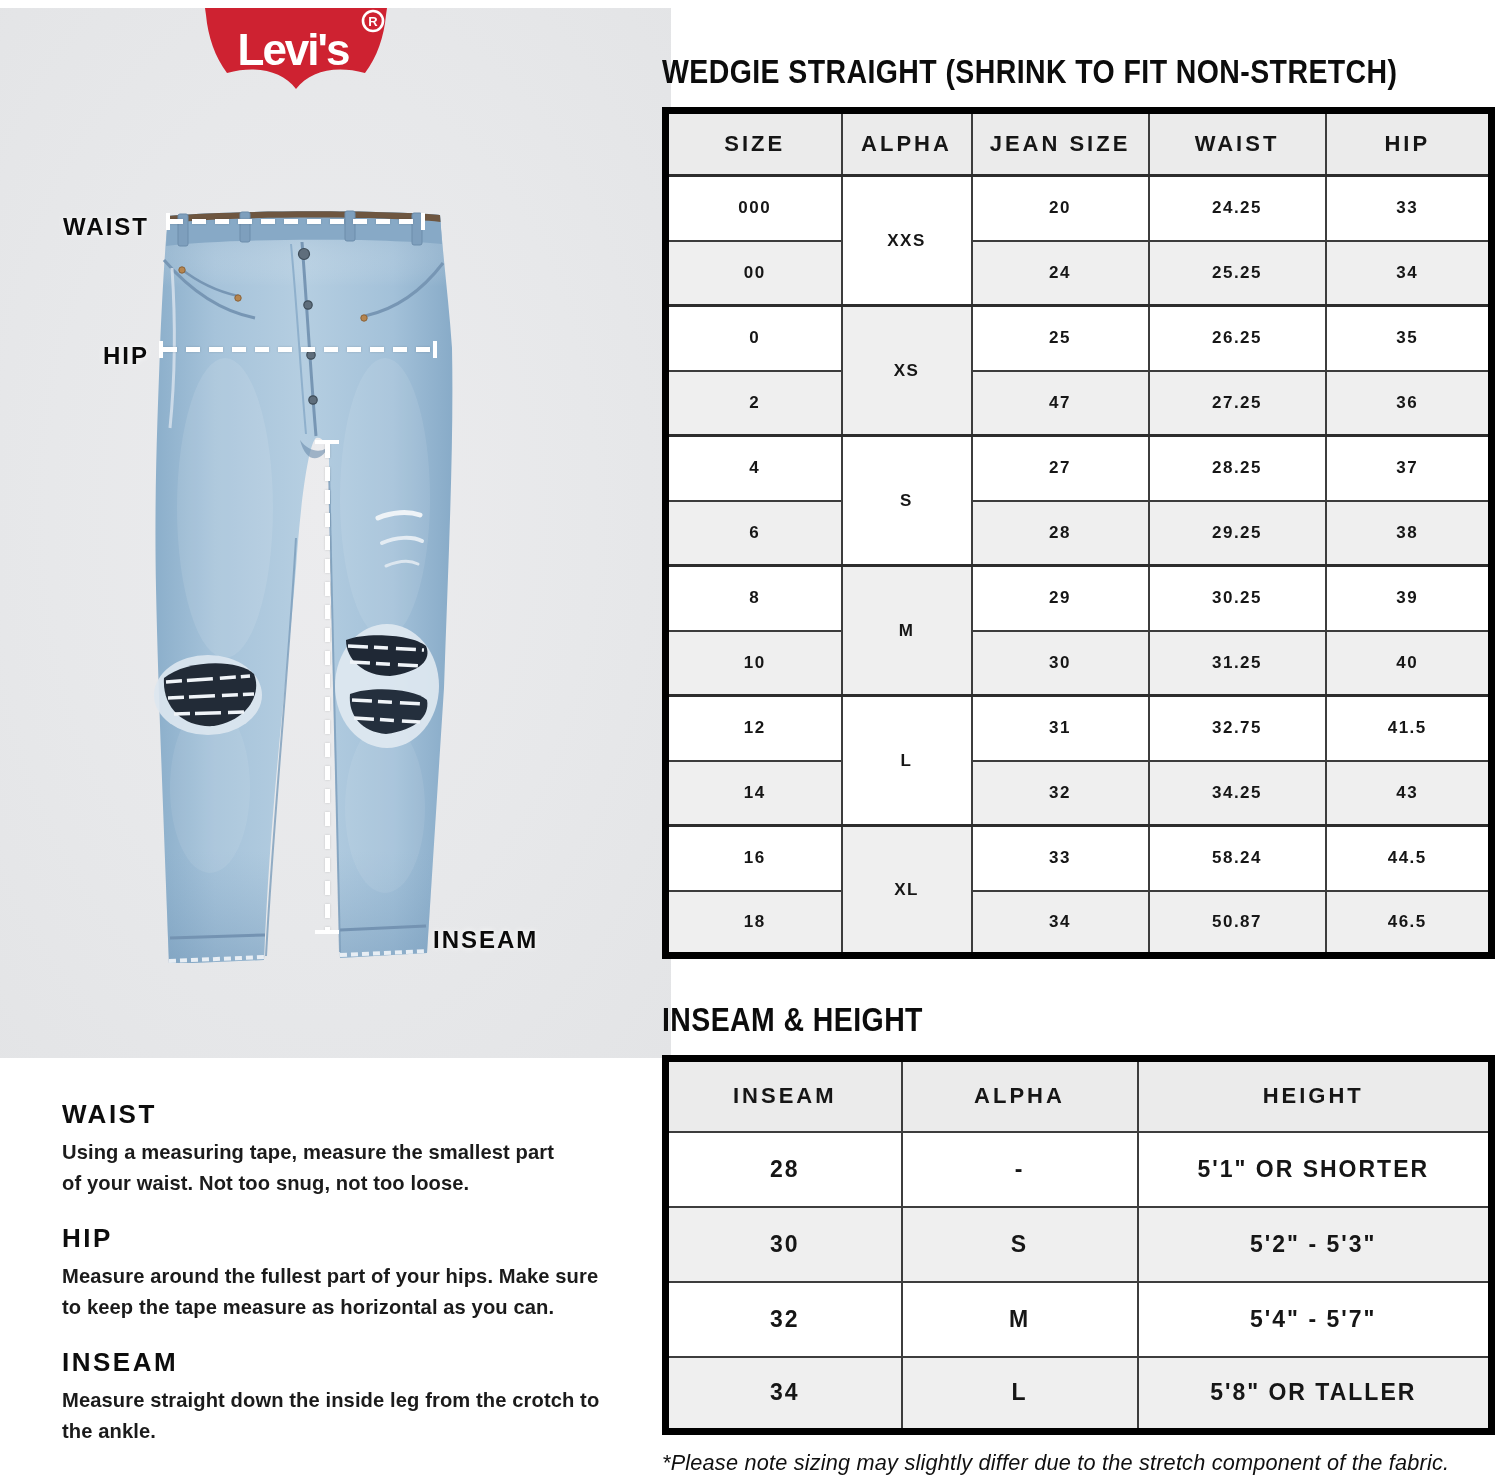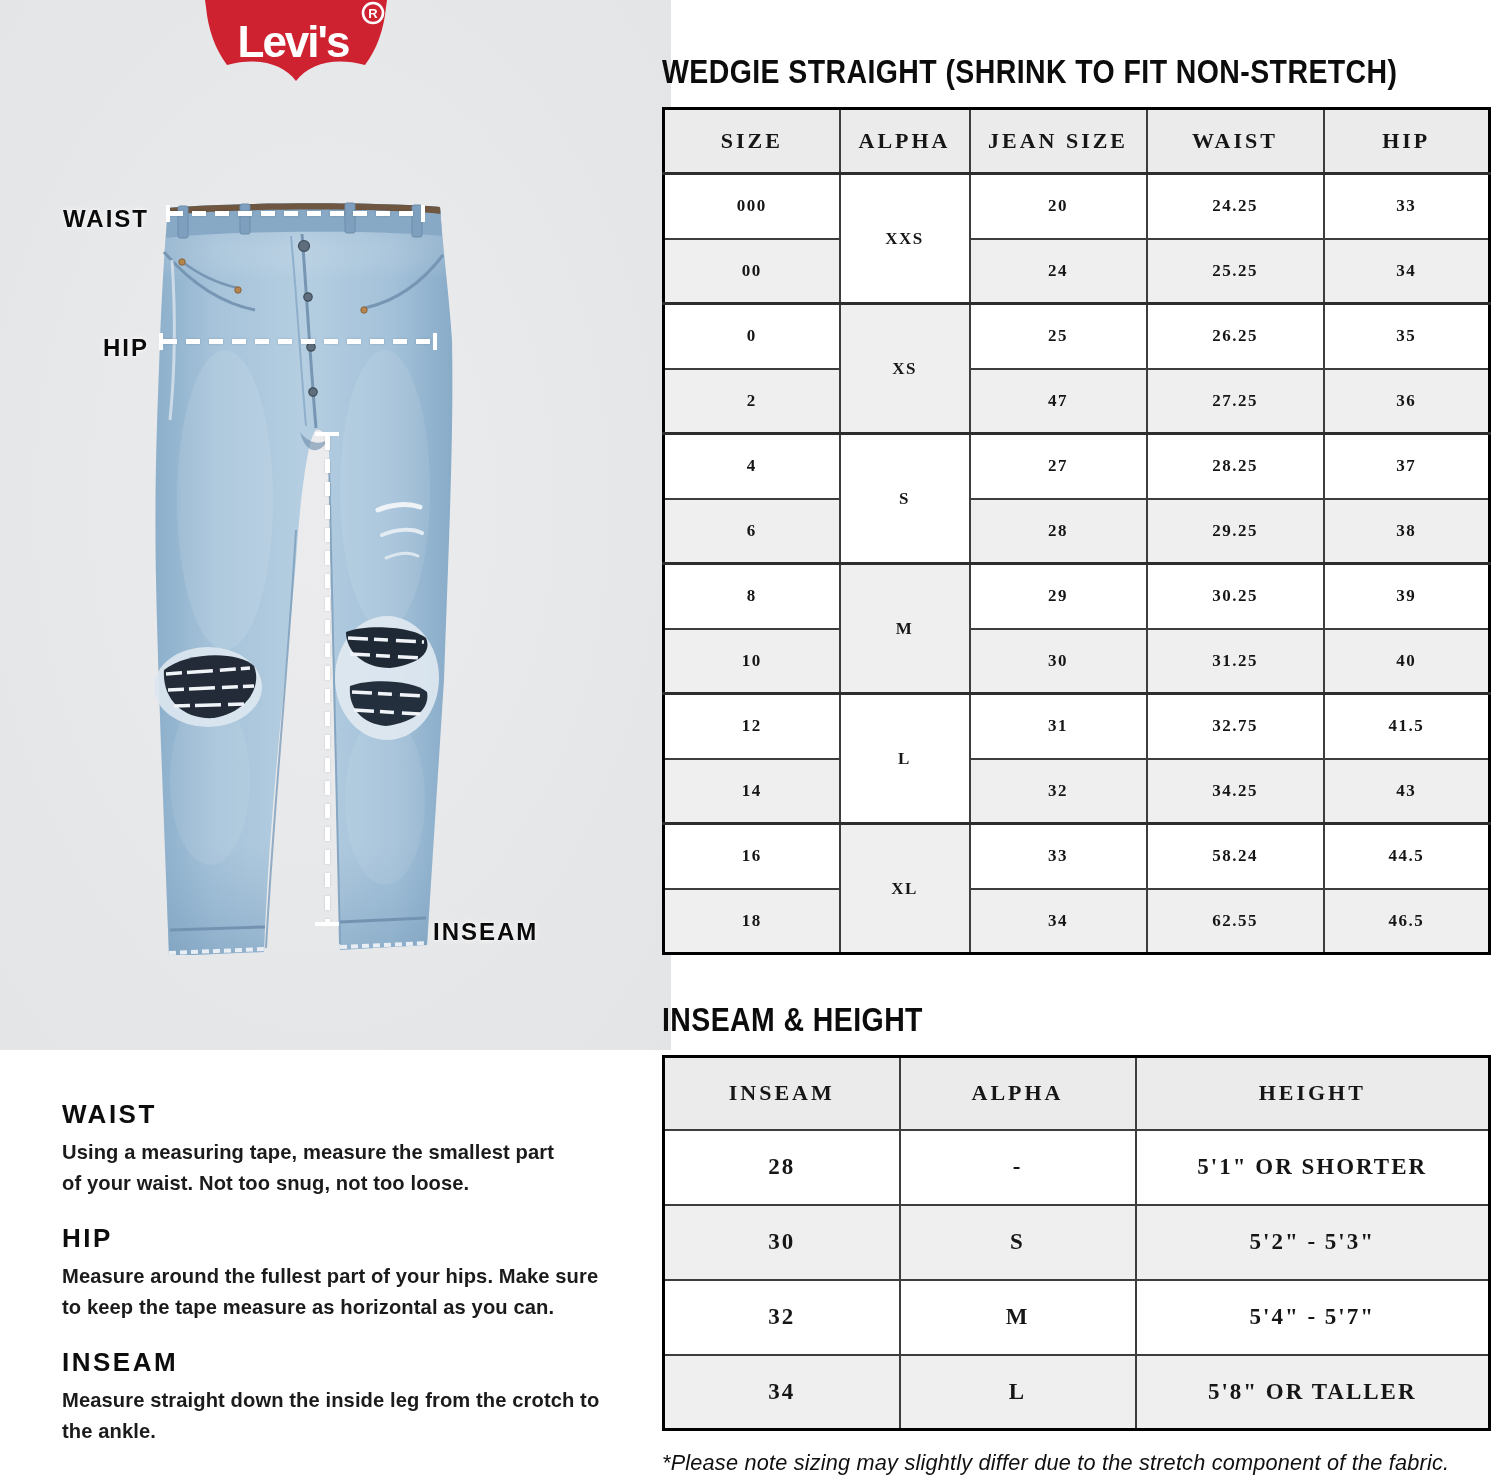--- a/index.html
+++ b/index.html
@@ -4,21 +4,21 @@
 <style>
   * { margin:0; padding:0; box-sizing:border-box; }
   html,body { background:#fff; }
   .canvas {
     position:relative; width:1500px; height:1481px; background:#ffffff;
     font-family:"Liberation Sans", sans-serif; overflow:hidden; color:#141414;
   }
 
   
   .left-panel {
-    position:absolute; left:0; top:0; width:671px; height:1050px;
+    position:absolute; left:0; top:8px; width:671px; height:1050px;
     background:radial-gradient(ellipse at 48% 48%, #ececee 0%, #e7e8ea 55%, #e3e4e6 100%);
   }
   .logo-svg { position:absolute; left:203px; top:0; width:186px; height:98px; }
   .jeans-svg { position:absolute; left:150px; top:200px; width:305px; height:755px; }
 
   .measure-label {
     position:absolute; font-weight:bold; font-size:24px; letter-spacing:2px;
     color:#0b0b0b; white-space:nowrap;
     text-shadow:0 0 6px rgba(255,255,255,.95), 0 0 2px rgba(255,255,255,.85);
   }
@@ -44,21 +44,21 @@
   .chart-title {
     position:absolute; left:662px; white-space:nowrap; font-weight:bold;
     font-size:33px; letter-spacing:0.5px; color:#0c0c0c; line-height:36px;
     transform:scaleX(.862); transform-origin:left center;
   }
   #main-title { top:54px; }
   #inseam-title { top:1002px; }
 
   table.chart {
     position:absolute; border-collapse:collapse; table-layout:fixed;
-    background:#4c1d95; border:3px solid #000000;font-family:Liberation Serif, serif;
+    background:#4c1d95; border:7px solid #000000;
   }
   table.chart th, table.chart td {
     border:2px solid #3d3d3d; text-align:center; vertical-align:middle;
     font-weight:bold; color:#161616; padding:0;
   }
   table.chart thead th {
     background:#ebebeb; font-size:22px; letter-spacing:3px;
   }
   #main-table thead tr { height:65px; }
   #main-table tbody tr { height:65px; }
@@ -311,21 +311,21 @@
         <tr class="group-start plain">
           <td>16</td>
           <td rowspan="2" class="alpha-shade">XL</td>
           <td>33</td>
           <td>58.24</td>
           <td>44.5</td>
         </tr>
         <tr class="shade">
           <td>18</td>
           <td>34</td>
-          <td>62.55</td>
+          <td>50.87</td>
           <td>46.5</td>
         </tr>
       </tbody>
   </table>
 
   <div class="chart-title" id="inseam-title">INSEAM &amp; HEIGHT</div>
 
   <table class="chart" id="inseam-table" style="left:662px; top:1055px; width:826px;">
     <colgroup>
       <col style="width:236px">

